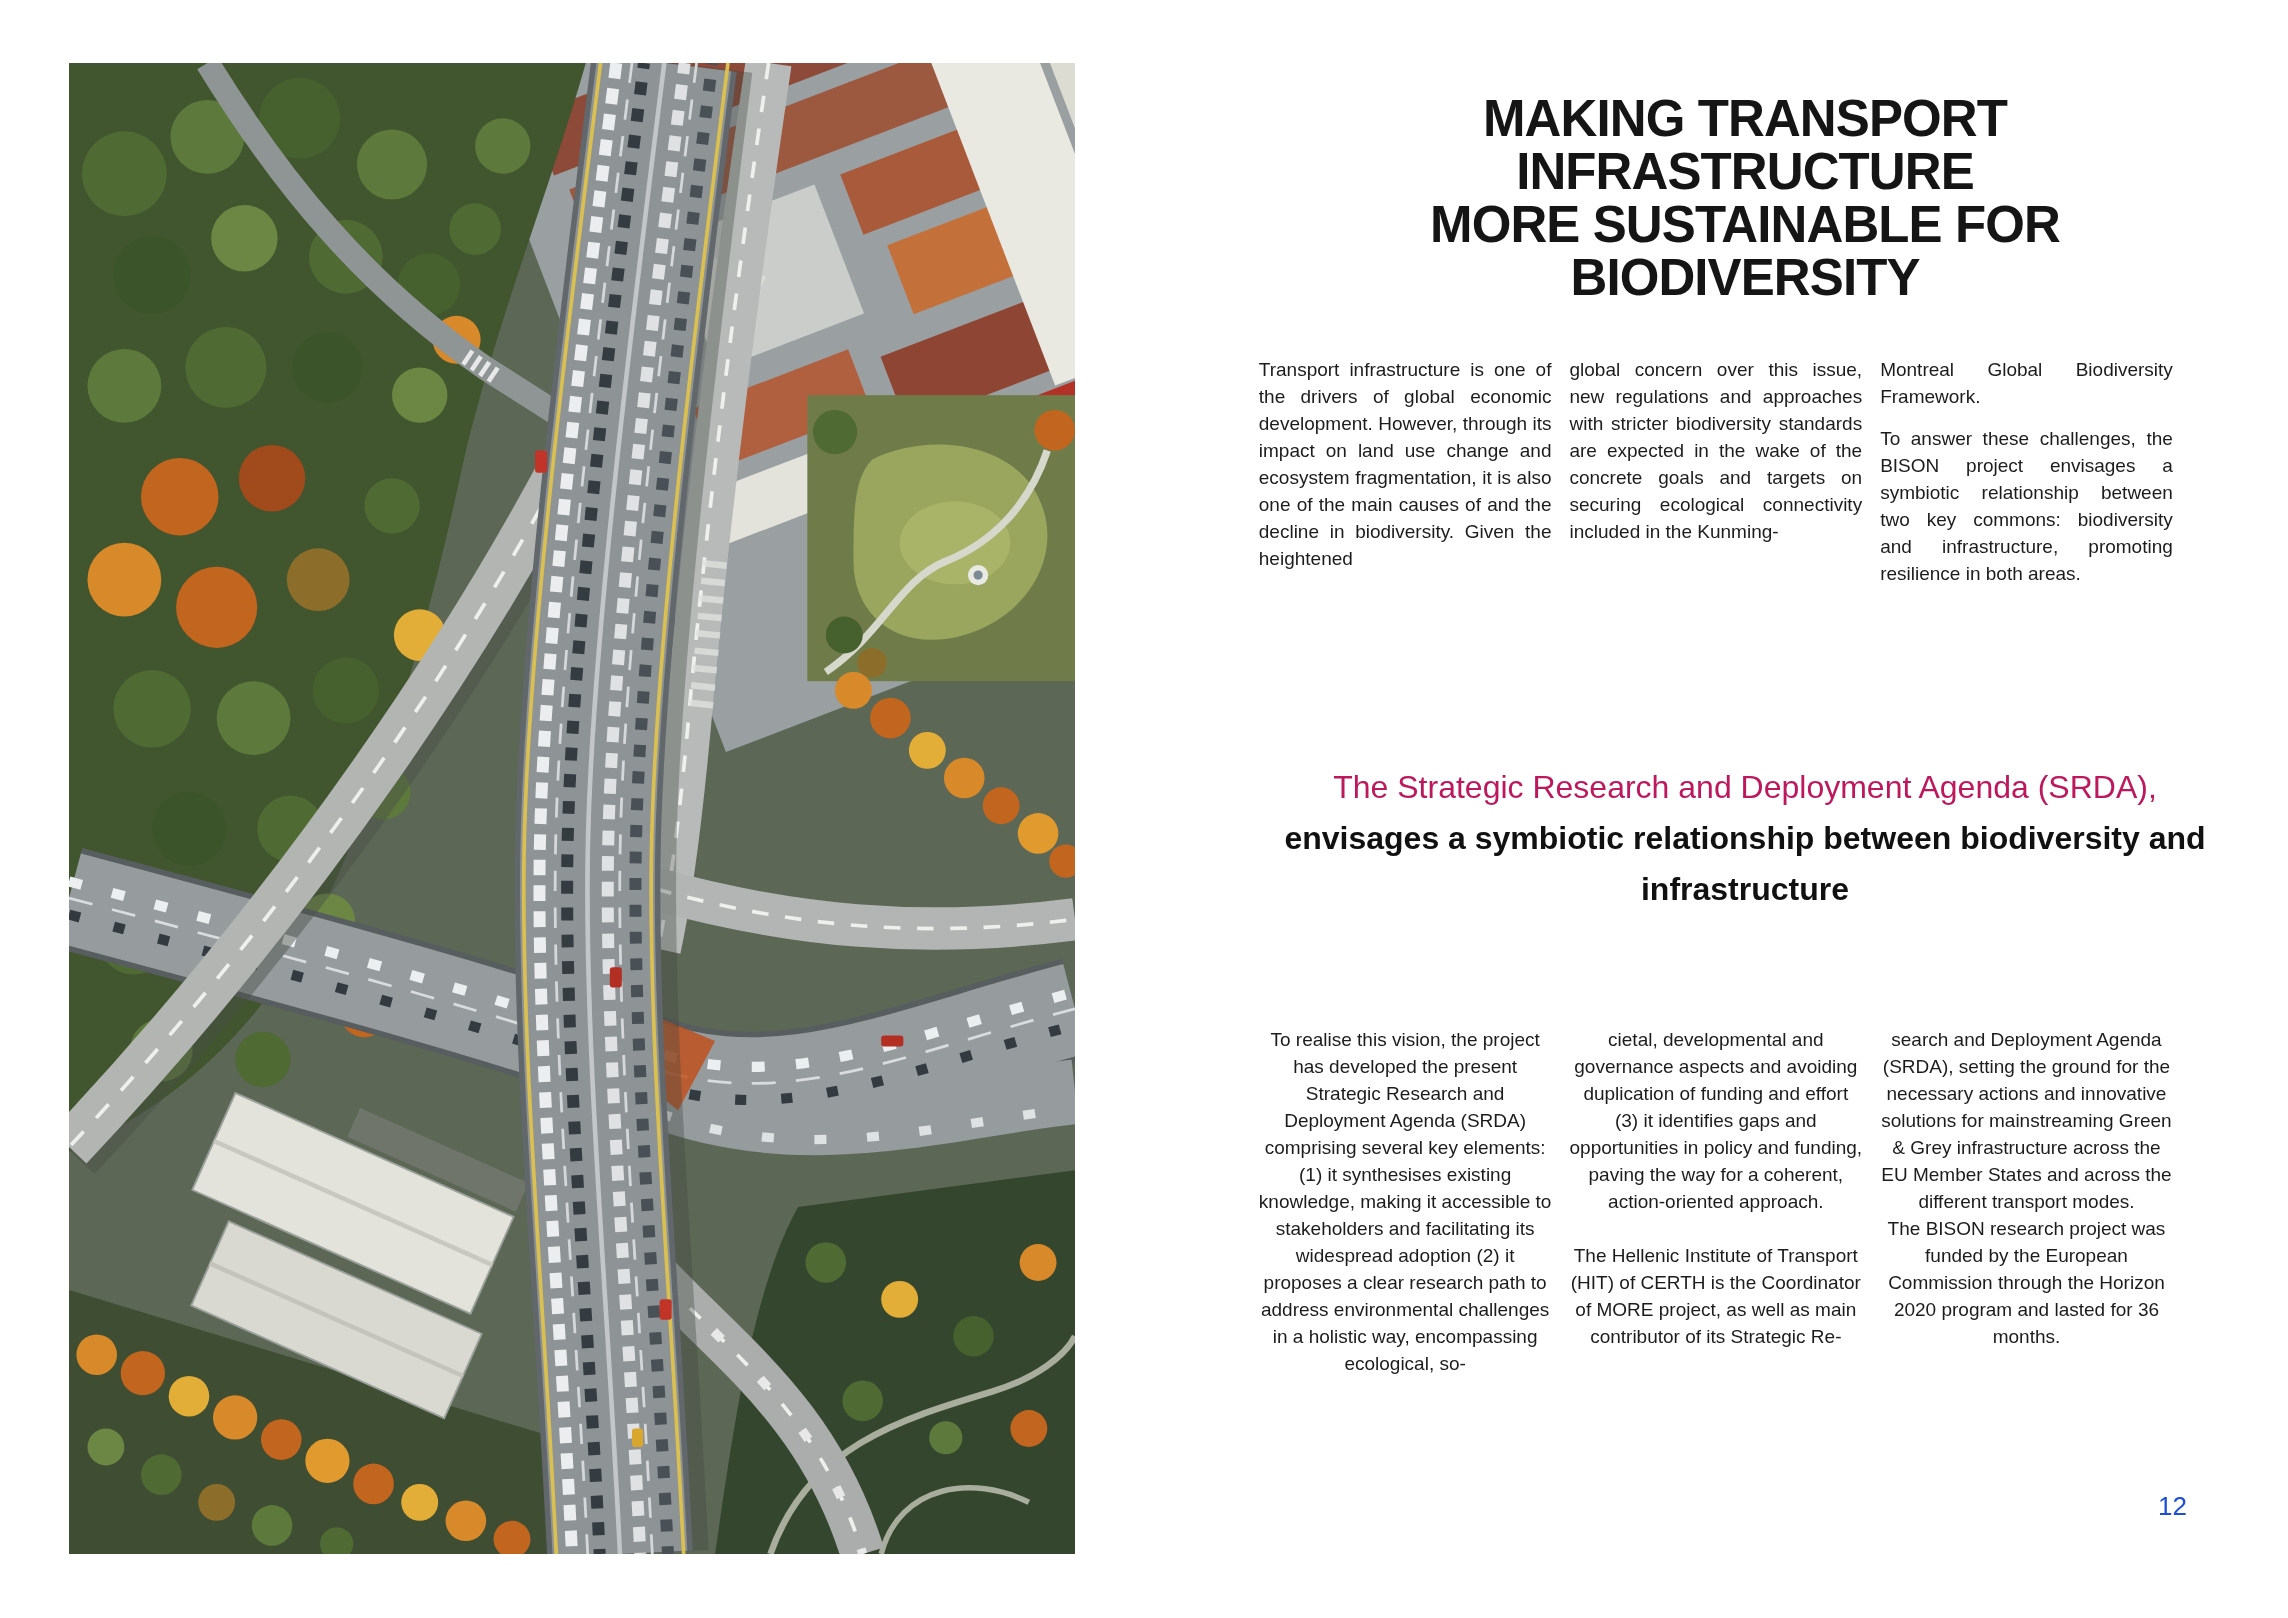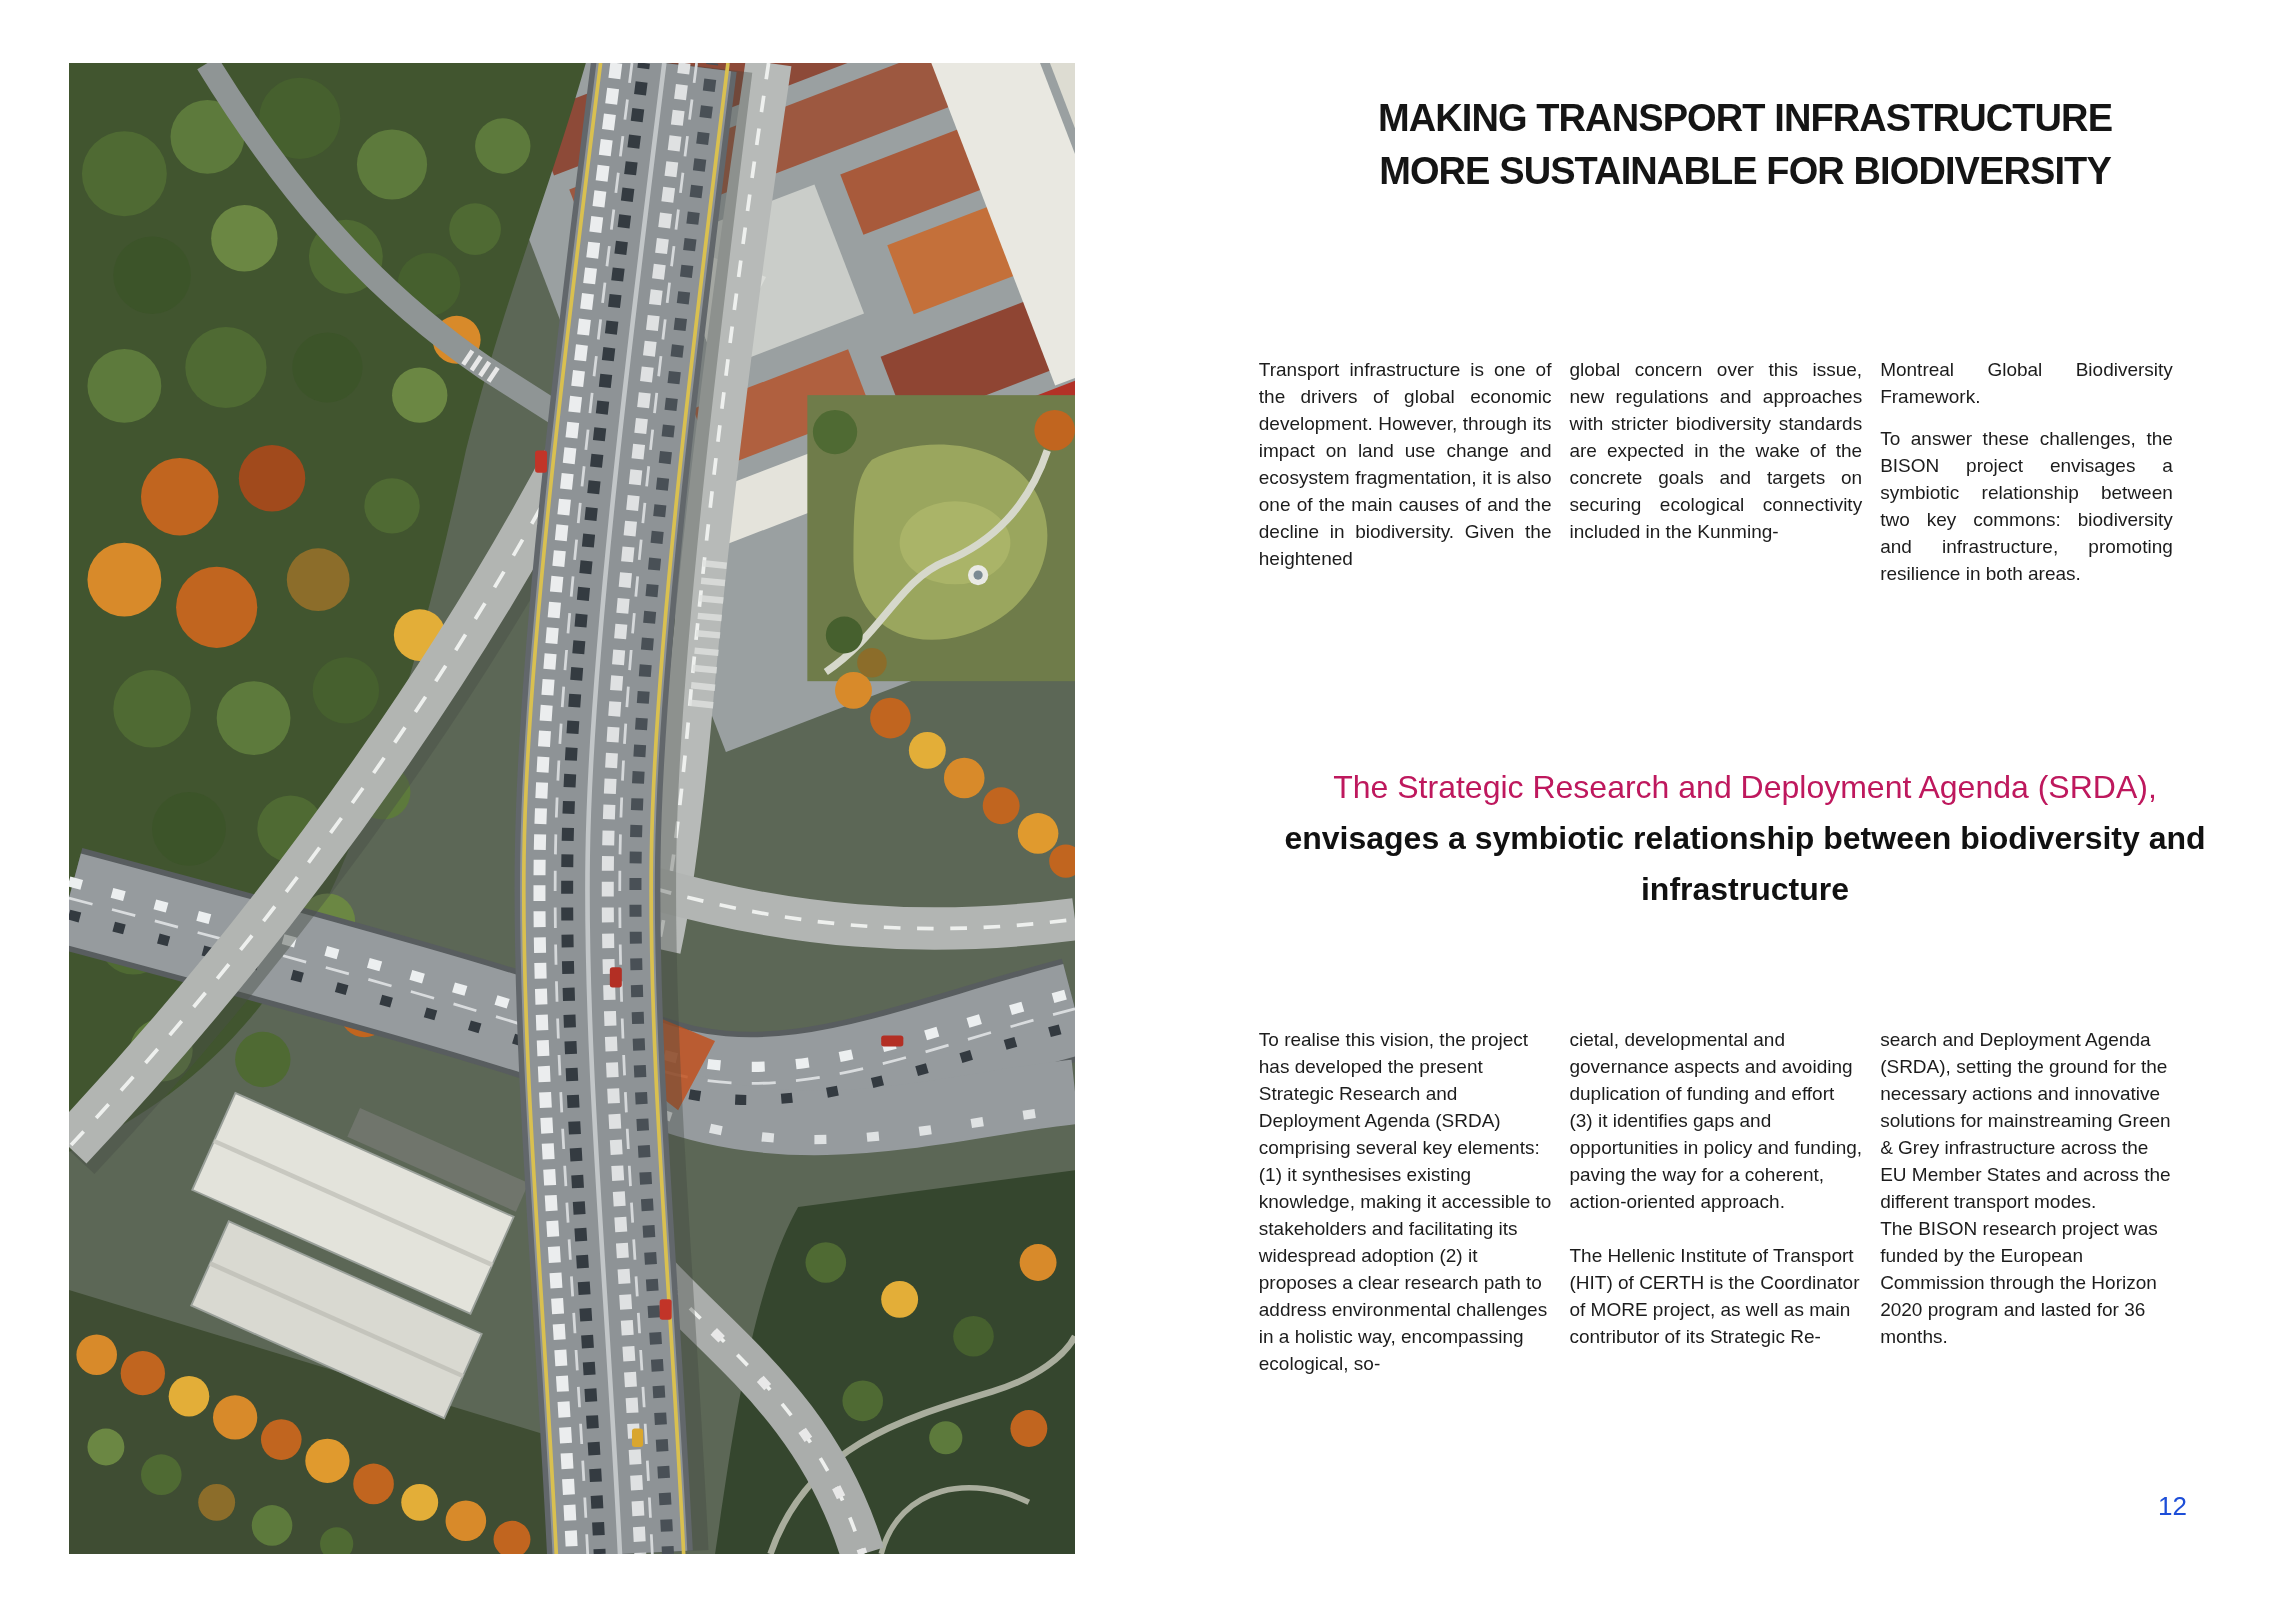--- a/index.html
+++ b/index.html
@@ -7,40 +7,40 @@
     position:relative; width:2289px; height:1619px; background:#ffffff;
     font-family:"Liberation Sans", sans-serif; color:#1f1f1f; overflow:hidden;
   }
   .photo { position:absolute; left:69px; top:63px; width:1006px; height:1491px; margin:0; }
   .photo svg { display:block; width:100%; height:100%; }
 
   .content { position:absolute; left:1257px; top:0; width:976px; height:1619px; }
 
   h1.title {
     position:absolute; top:92px; left:0; width:100%; margin:0;
-    text-align:center; font-size:38px; line-height:53px; font-weight:700;
+    text-align:center; font-size:51px; line-height:53px; font-weight:700;
     color:#151515; letter-spacing:-0.9px;
   }
 
   .cols { position:absolute; left:1.8px; width:914px; display:flex; gap:18px; }
   .col { flex:1; min-width:0; }
   .cols p { margin:0; font-size:19px; line-height:27px; color:#1c1c1c; }
   .intro { top:356px; }
   .intro p { text-align:justify; }
   .intro .col p + p { margin-top:14.8px; }
 
   .quote {
     position:absolute; top:762px; left:0; width:100%; margin:0;
     text-align:center; font-size:32px; line-height:51px;
   }
   .quote .light { color:#be185d; font-weight:400; }
   .quote .strong { color:#111111; font-weight:700; }
 
   .body-cols { top:1026px; }
-  .body-cols p { text-align:left; }
+  .body-cols p { text-align:center; }
   .body-cols .col p + p { margin-top:27px; }
   .body-cols .col.tight p + p { margin-top:0; }
 
   .page-number {
     position:absolute; left:2158px; top:1491px; width:55px;
     font-size:26px; color:#1d4ed8;
   }
 </style>
 </head>
 <body>

